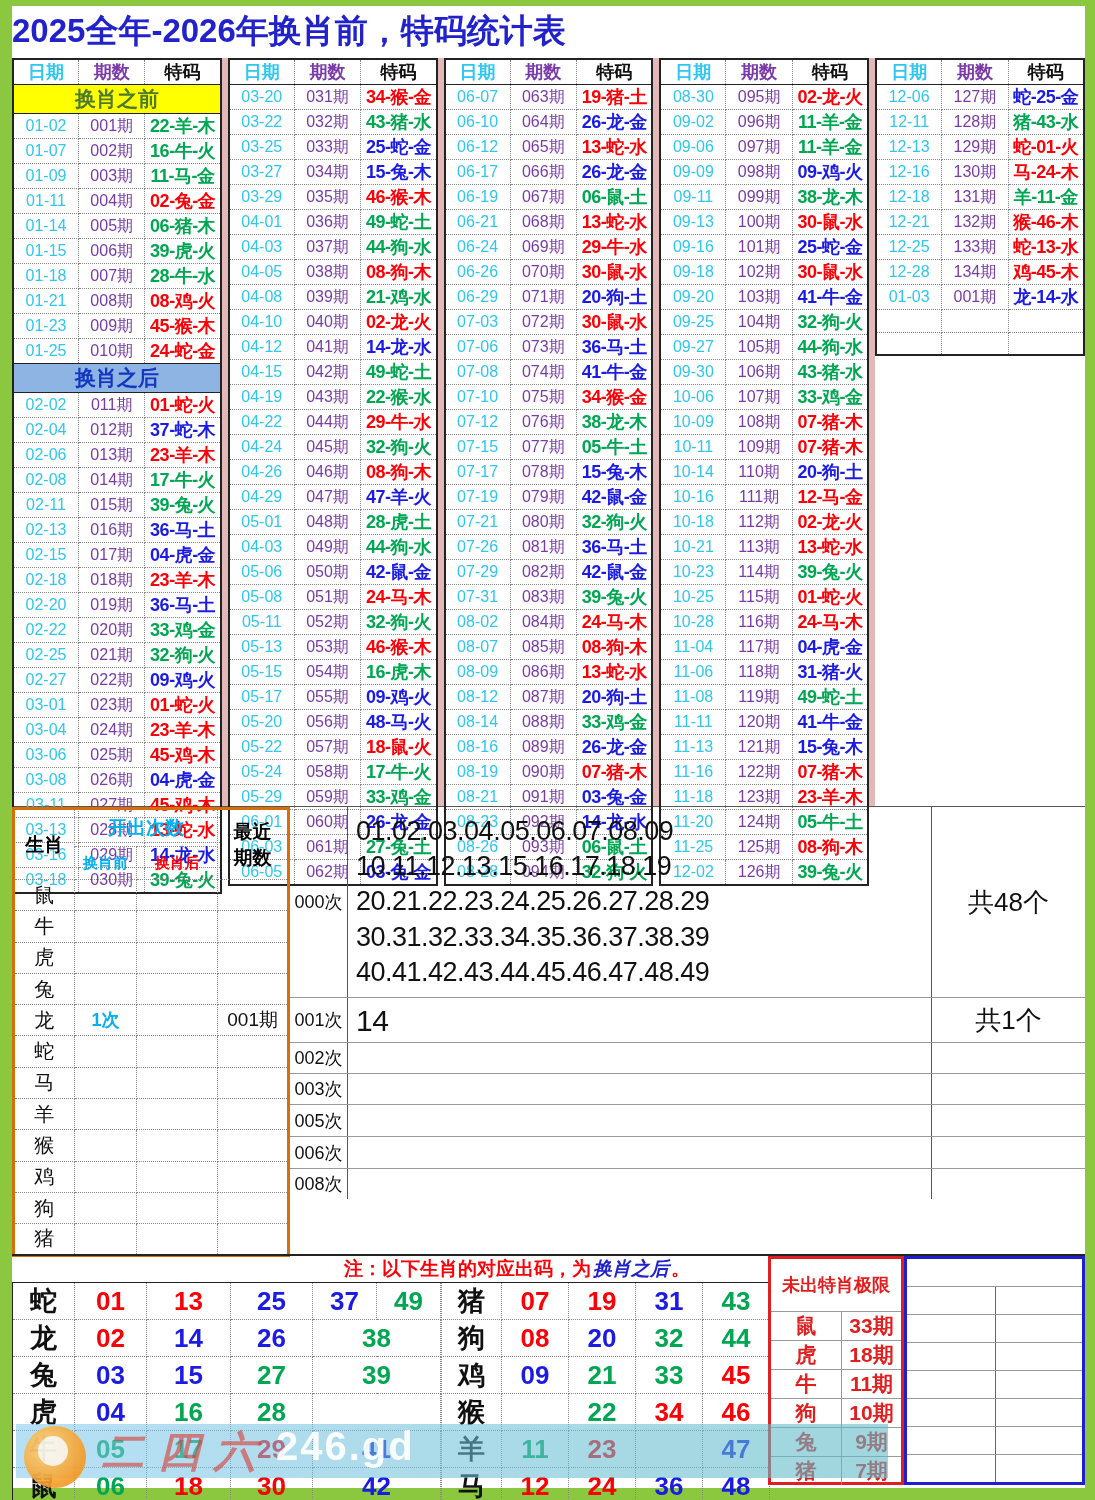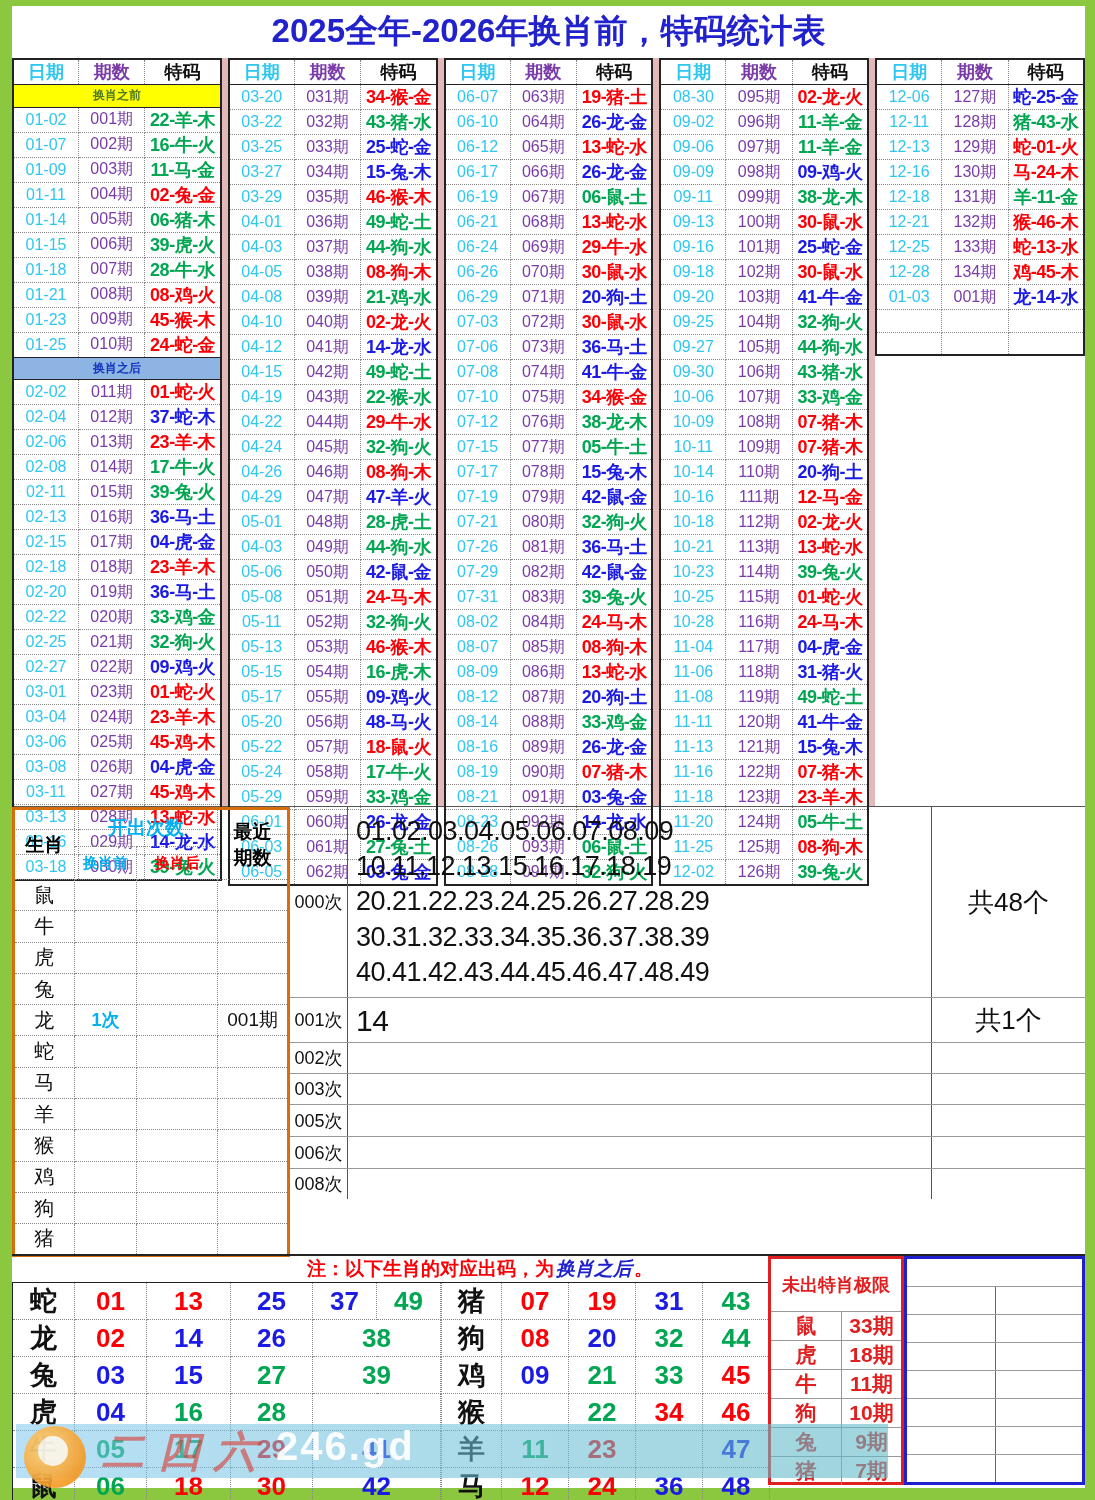--- a/index.html
+++ b/index.html
@@ -1,35 +1,35 @@
 <!DOCTYPE html>
 <html><head>
 <meta charset="utf-8">
 <style>
   html,body{margin:0;padding:0}
   body{width:1095px;height:1500px;background:#8cc83f;position:relative;
        font-family:"Liberation Sans",sans-serif;overflow:hidden}
   .inner{position:absolute;left:12px;top:6px;width:1073px;height:1482px;background:#fff}
-  .title{height:52px;line-height:50px;text-align:center;color:#2222cc;font-size:33px;font-weight:bold}
+  .title{height:52px;line-height:50px;color:#2222cc;font-size:33px;font-weight:bold}
 
   
   .main{display:flex;height:748px}
   .ltable{flex:1;min-width:0}
   .sep{width:6px;background:#e2b8b8}
   table{border-collapse:collapse;width:100%;table-layout:fixed}
   .ltable table{border:2px solid #222}
   .ltable tr{height:22.55px}
   .ltable td{border:1px dotted #888;text-align:center;overflow:hidden;white-space:nowrap;padding:0}
   .ltable tr.hdr td{font-weight:bold;font-size:18px;color:#111;border-bottom:1.5px solid #222;background:#fff}
   .ltable tr.hdr td.h-date{color:#2fc7f0}
   .ltable tr.hdr td.h-period{color:#7a3ba8}
   td.date{color:#2fc7f0;font-size:16px}
   td.period{color:#7a3ba8;font-size:16px}
   td.special{font-size:18px;font-weight:700;letter-spacing:-.5px}
-  td.banner{font-weight:bold;font-size:12px;border-top:1.5px solid #222;border-bottom:1.5px solid #222}
+  td.banner{font-weight:bold;font-size:21px;border-top:1.5px solid #222;border-bottom:1.5px solid #222}
   .banner-before{background:#ffff00;color:#4f7a28}
   .banner-after{background:#8eb4e3;color:#1536c0}
   .c-r{color:#fb0007}.c-b{color:#1b1be4}.c-g{color:#00a651}
 
   
   .stats{display:flex;height:447px;border-top:1px solid #555}
   .zstats{width:278px}
   .zstats table{height:100%;border:3px solid #d86e0a}
   .zstats td{border:1px dotted #888;text-align:center;padding:0;overflow:hidden}
   .zstats .zh{font-weight:bold;font-size:19px}
@@ -47,21 +47,21 @@
   .cnums{flex:1;display:flex;flex-direction:column;justify-content:center;padding-left:8px;
          font-size:27px;color:#111;line-height:1.3;letter-spacing:-.5px}
   .cnums.big{font-size:30px}
   .ctotal{width:153px;border-left:1px solid #555;display:flex;align-items:center;justify-content:center;
           font-size:26px;color:#111;flex-shrink:0}
 
   
   .bottom{display:flex;height:229px;border-top:2px solid #222;position:relative}
   .colA{width:756px;display:flex;flex-direction:column}
   .note{height:30px;font-size:19px;font-weight:bold;color:#fb0007;display:flex;align-items:center;
-        justify-content:flex-end;padding-right:115px}
+        justify-content:flex-end;padding-right:78px}
   .note .em{color:#2222cc;font-style:italic;margin:0 2px}
   .maps{display:flex;flex:1}
   .mtable{border-collapse:collapse;table-layout:fixed;height:100%}
   .mtable td{border:1px dotted #888;text-align:center;font-size:26px;font-weight:700;padding:0;overflow:hidden}
   .mtable td.zlab{color:#111;font-size:27px}
   .mtable{border-top:1.5px solid #222}
   .mtable.mleft{width:428px;border-left:1.5px solid #222}
   .mtable.mright{width:328px}
   .colB{width:136px;flex-shrink:0}
   .limits{height:100%;border:3px solid #e02020;box-sizing:border-box;display:flex;flex-direction:column;background:#fff}

